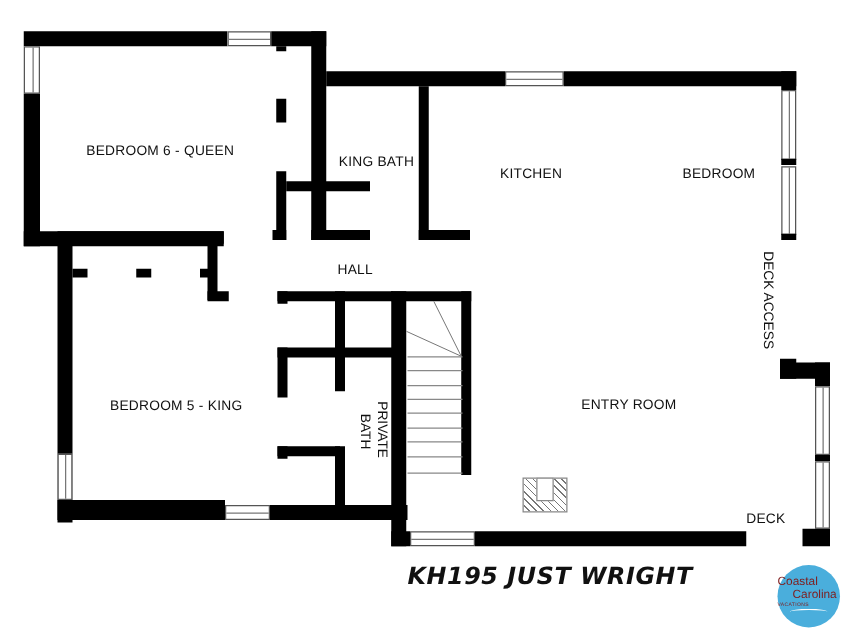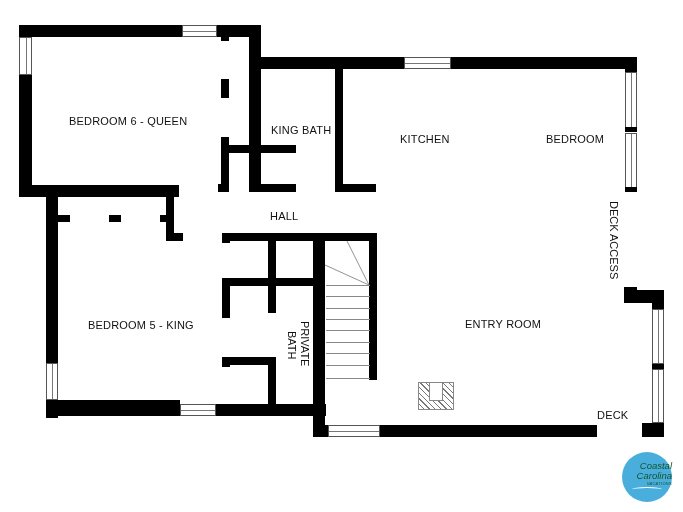--- a/index.html
+++ b/index.html
@@ -5,23 +5,23 @@
   html, body { margin:0; padding:0; background:#ffffff; }
   body { width:683px; height:512px; position:relative; overflow:hidden; font-family:"Liberation Sans", sans-serif; }
   .plan { position:absolute; left:0; top:0; width:683px; height:512px; }
   .w { position:absolute; background:#000; }
   .win { position:absolute; background:#fff; border:1px solid #555; box-sizing:border-box; }
   .win.h::after { content:""; position:absolute; left:0; right:0; top:50%; border-top:1px solid #777; }
   .win.v::after { content:""; position:absolute; top:0; bottom:0; left:50%; border-left:1px solid #777; }
   .lbl { position:absolute; font-size:11px; color:#111; white-space:nowrap; letter-spacing:0.2px; }
   .vlbl { position:absolute; font-size:11px; color:#111; white-space:nowrap; transform:rotate(90deg); transform-origin:left top; }
   .title { position:absolute; left:326px; top:450px; font-family:"DejaVu Sans", sans-serif; font-weight:bold; font-style:italic; font-size:19px; color:#111; letter-spacing:0.5px; }
-  .logo { position:absolute; left:622px; top:452px; width:50px; height:50px; border-radius:50%; background:#4aaedc; color:#14532d; text-align:right;font-style:italic; }
+  .logo { position:absolute; left:622px; top:452px; width:50px; height:50px; border-radius:50%; background:#4aaedc; color:#7f1d1d; text-align:left; }
   .logo .l1 { font-size:9.5px; line-height:10px; margin-top:9px; display:block; }
-  .logo .l2 { font-size:9.5px; line-height:10px; display:block; }
+  .logo .l2 { font-size:9.5px; line-height:10px; display:block;margin-left:12px; }
   .logo .l3 { font-size:4px; line-height:6px; display:block; letter-spacing:0.3px; }
   .logo .wave { display:block; margin:0 auto; width:30px; height:4px; border-top:1px solid #fff; border-radius:50%; }
   .stair-line { position:absolute; left:326px; width:44px; border-top:1px solid #888; }
   .fire { position:absolute; left:418px; top:382px; width:36px; height:28px; border:1px solid #888; box-sizing:border-box;
           background: repeating-linear-gradient(45deg, #fff 0 3px, #777 3px 4px); }
   .fire-inner { position:absolute; left:10px; top:-1px; width:14px; height:19px; background:#fff; border:1px solid #888; box-sizing:border-box; }
 </style>
 </head>
 <body>
 
@@ -114,20 +114,21 @@
   <div class="lbl" style="left:400px;top:133px;">KITCHEN</div>
   <div class="lbl" style="left:546px;top:133px;">BEDROOM</div>
   <div class="lbl" style="left:270px;top:210px;">HALL</div>
   <div class="vlbl" style="left:620px;top:201px;">DECK ACCESS</div>
   <div class="lbl" style="left:88px;top:319px;">BEDROOM 5 - KING</div>
   <div class="vlbl" style="left:311px;top:321px;">PRIVATE</div>
   <div class="vlbl" style="left:298px;top:331px;">BATH</div>
   <div class="lbl" style="left:465px;top:318px;">ENTRY ROOM</div>
   <div class="lbl" style="left:597px;top:409px;">DECK</div>
 
+  <div class="title">KH195 JUST WRIGHT</div>
 
   <div class="logo">
     <span class="l1">Coastal</span>
     <span class="l2">Carolina</span>
     <span class="l3">VACATIONS</span>
     <span class="wave"></span>
   </div>
 
 </div>
 

